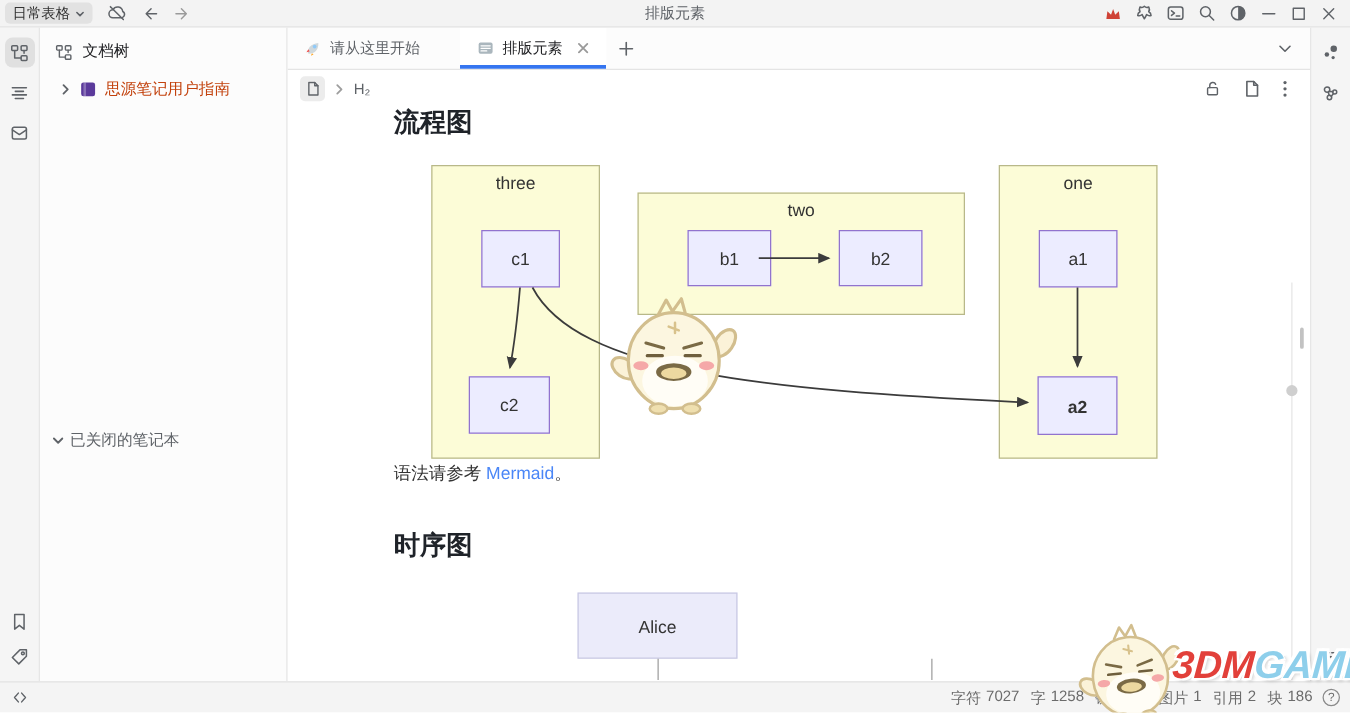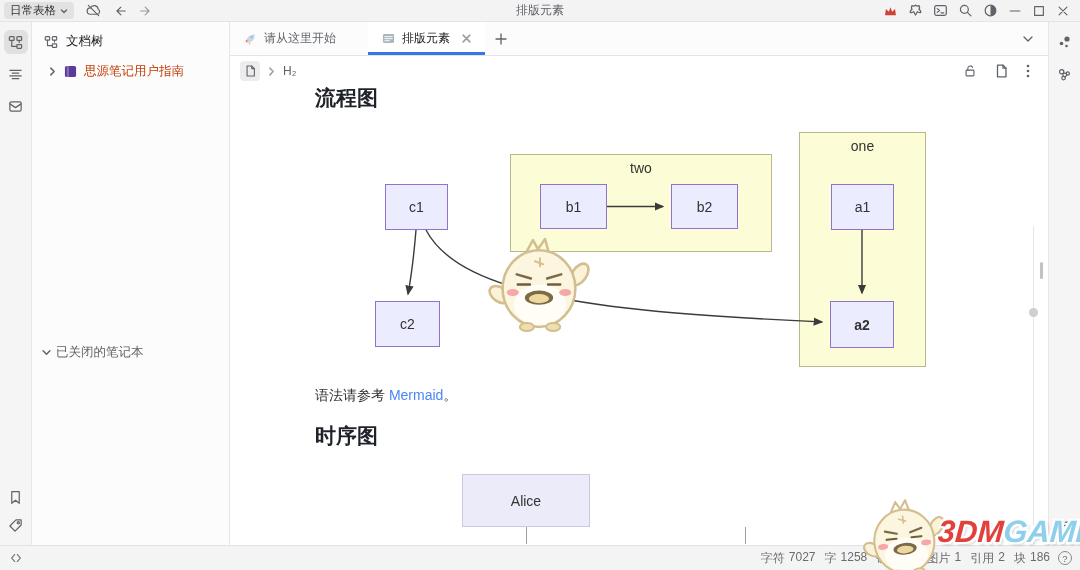--- a/index.html
+++ b/index.html
@@ -67,28 +67,28 @@
   
   .subgraph { position:absolute; background:#fcfcd7; border:1px solid #b8b889; }
   .subgraph-label { text-align:center; padding-top:5px; font-size:14px; color:#333; }
   .fnode { position:absolute; background:#ececff; border:1px solid #9173ce;
            display:flex; align-items:center; justify-content:center; font-size:14px; color:#333; }
   #sg-three { left:115px; top:46px;  width:135px; height:235px; }
   #sg-two   { left:280px; top:68px;  width:262px; height:98px; }
   #sg-one   { left:569px; top:46px;  width:127px; height:235px; }
   #n-c1 { left:155px; top:98px;  width:63px; height:46px; }
   #n-c2 { left:145px; top:215px; width:65px; height:46px; }
-  #n-b1 { left:310px; top:98px;  width:67px; height:45px; }
+  #n-b1 { left:320px; top:98px;  width:67px; height:45px; }
   #n-b2 { left:441px; top:98px;  width:67px; height:45px; }
   #n-a1 { left:601px; top:98px;  width:63px; height:46px; }
   #n-a2 { left:600px; top:215px; width:64px; height:47px;font-weight:bold; }
   .edges { position:absolute; left:0; top:0; pointer-events:none; }
   .chick-flow { position:absolute; left:256px; top:150px; width:106px; height:97px; z-index:5; }
 
-  .note-line { position:absolute; left:85px; top:301px; font-size:14px; color:#333; }
+  .note-line { position:absolute; left:85px; top:284px; font-size:14px; color:#333; }
   .note-line a { color:#4a86f7; text-decoration:none; cursor:pointer; }
 
   
   .actor { position:absolute; top:388px; height:53px; background:#ebebfa; border:1px solid #c9c9e3;
            display:flex; align-items:center; justify-content:center; font-size:14px; color:#333; }
   #actor-alice { left:232px; width:128px; }
   #actor-john  { left:452px; width:126px; }
   .lifeline { position:absolute; top:441px; width:1px; height:17px; background:#9e9e9e; }
   #line-alice { left:296px; } #line-john { left:515px; }
 
@@ -356,20 +356,23 @@
             <circle cx="2" cy="12" r="1.3" fill="#5f6368"></circle>
           </svg>
       </div>
     </div>
   </div>
 
   <div class="content">
 
     <div class="h-section" id="h-flow">流程图</div>
 
+    <div class="subgraph" id="sg-three">
+      <div class="subgraph-label">three</div>
+    </div>
     <div class="subgraph" id="sg-two">
       <div class="subgraph-label">two</div>
     </div>
     <div class="subgraph" id="sg-one">
       <div class="subgraph-label">one</div>
     </div>
 
     <div class="fnode" id="n-c1">c1</div>
     <div class="fnode" id="n-c2">c2</div>
     <div class="fnode" id="n-b1">b1</div>

